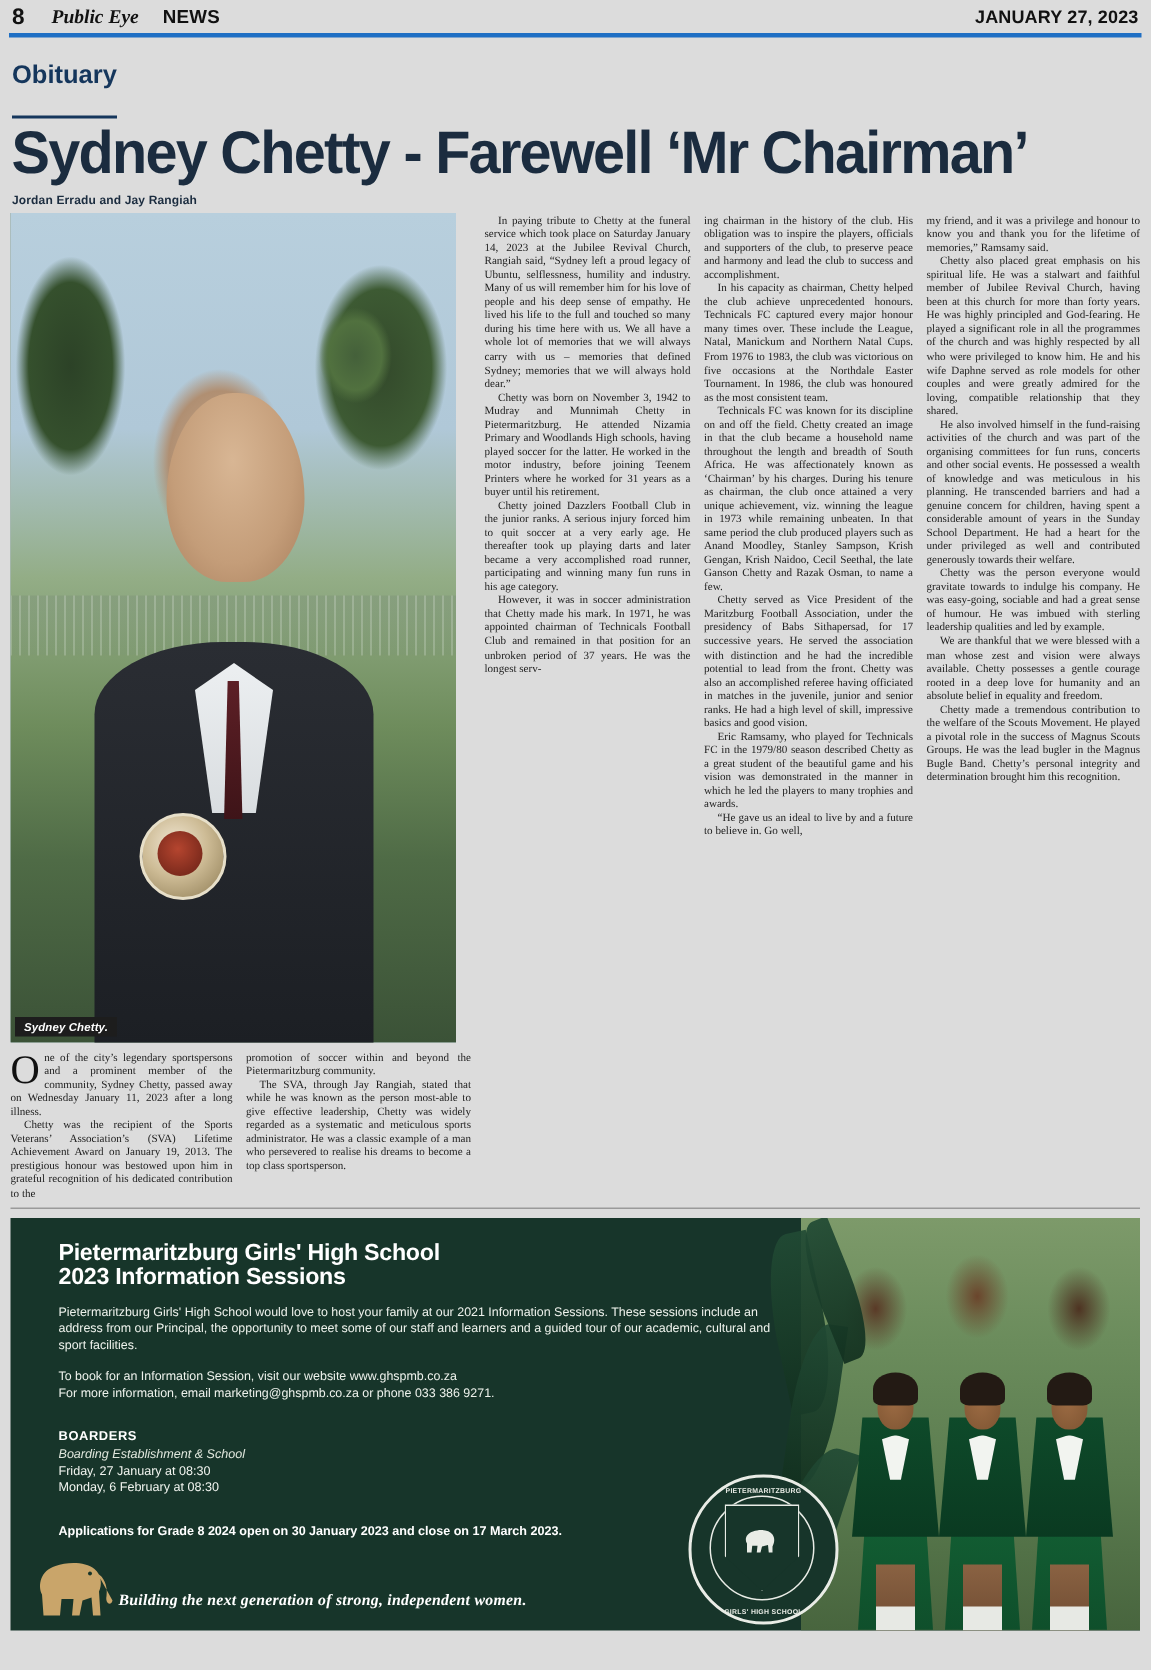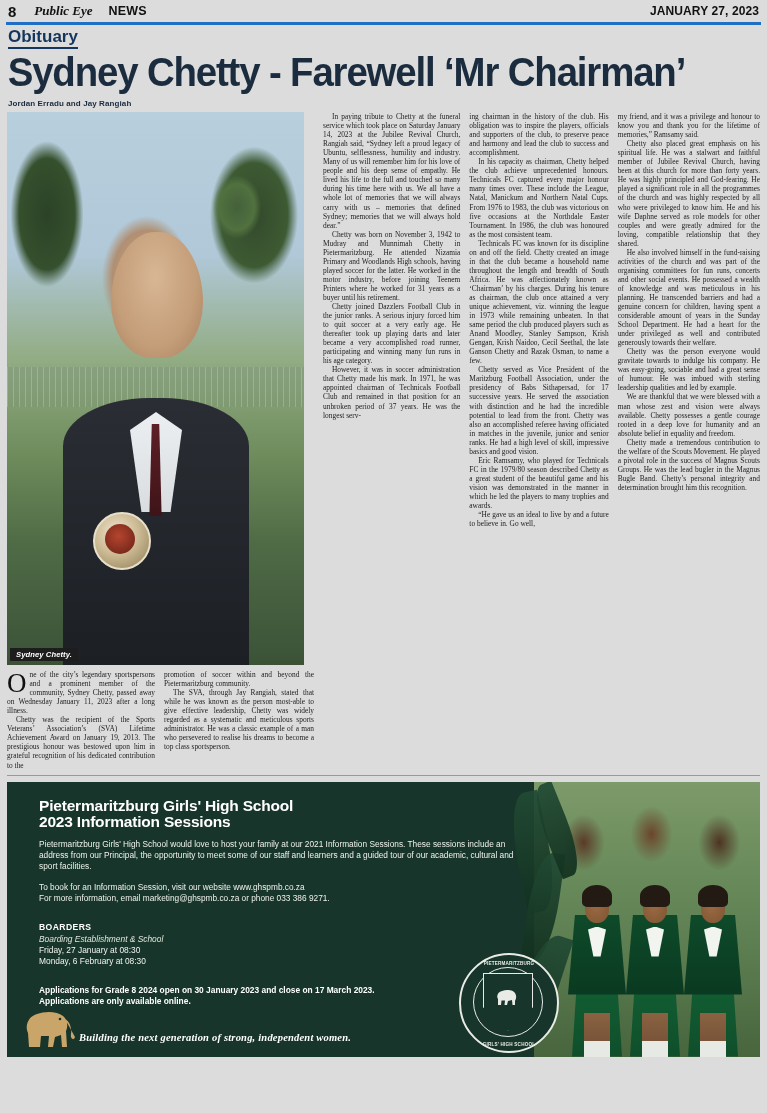--- a/index.html
+++ b/index.html
@@ -40,21 +40,21 @@
   }
   .rule-blue{height:3px;background:#1f6fc4;margin:0 6px;}
 
   
   .kicker-wrap{padding:3px 8px 0 8px;}
   .kicker{
     display:inline-block;
     font-family:"Liberation Sans", sans-serif;
     font-weight:bold;font-size:17px;color:#15365c;
     border-bottom:2.5px solid #15365c;
-    padding-bottom:1px;line-height:1.05;
+    padding-bottom:18px;line-height:1.05;margin-top:13px;
   }
   .headline{
     font-family:"Liberation Sans", sans-serif;
     font-weight:bold;
     font-size:40px;
     line-height:0.98;
     color:#1b2c3f;
     padding:4px 8px 0 8px;
     letter-spacing:-1.2px;
     transform:scaleX(0.96);
@@ -420,21 +420,20 @@
       <div class="ad-cols">
         <div class="ad-col">
           <div class="ad-col-h">BOARDERS</div>
           <div class="ad-col-sub">Boarding Establishment &amp; School</div>
           <div class="ad-col-line">Friday, 27 January at 08:30</div>
           <div class="ad-col-line">Monday, 6 February at 08:30</div>
         </div>
       </div>
 
       <div class="ad-note">Applications for Grade 8 2024 open on 30 January 2023 and close on 17 March 2023.</div>
-      <div class="ad-note2">Applications are only available online.</div>
     </div>
 
     <svg class="elephant" viewBox="0 0 62 46">
       <path d="M10 44 L9 30 C6 24 8 14 18 11 C26 8 38 8 44 13 C49 17 49 24 47 28 L48 44 L43 44 L42 32 L36 34 L34 44 L29 44 L30 33 L22 33 L21 44 Z M46 16 C50 18 53 24 52 31 C51 36 55 38 56 34" fill="#c9a56a" stroke="none"></path>
       <circle cx="41" cy="16" r="1.3" fill="#17352a"></circle>
     </svg>
     <div class="ad-tag">Building the next generation of strong, independent women.</div>
 
     <div class="school-crest">
       <div class="crest-inner"></div>

